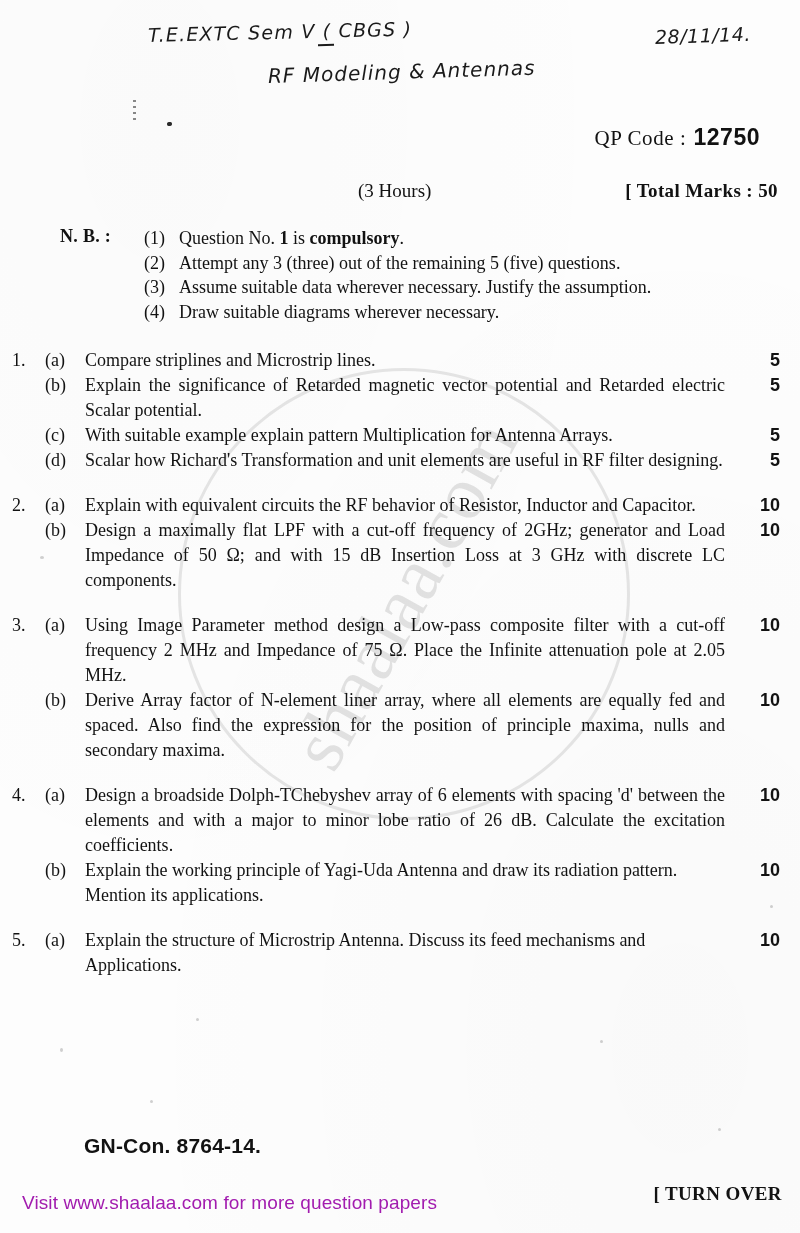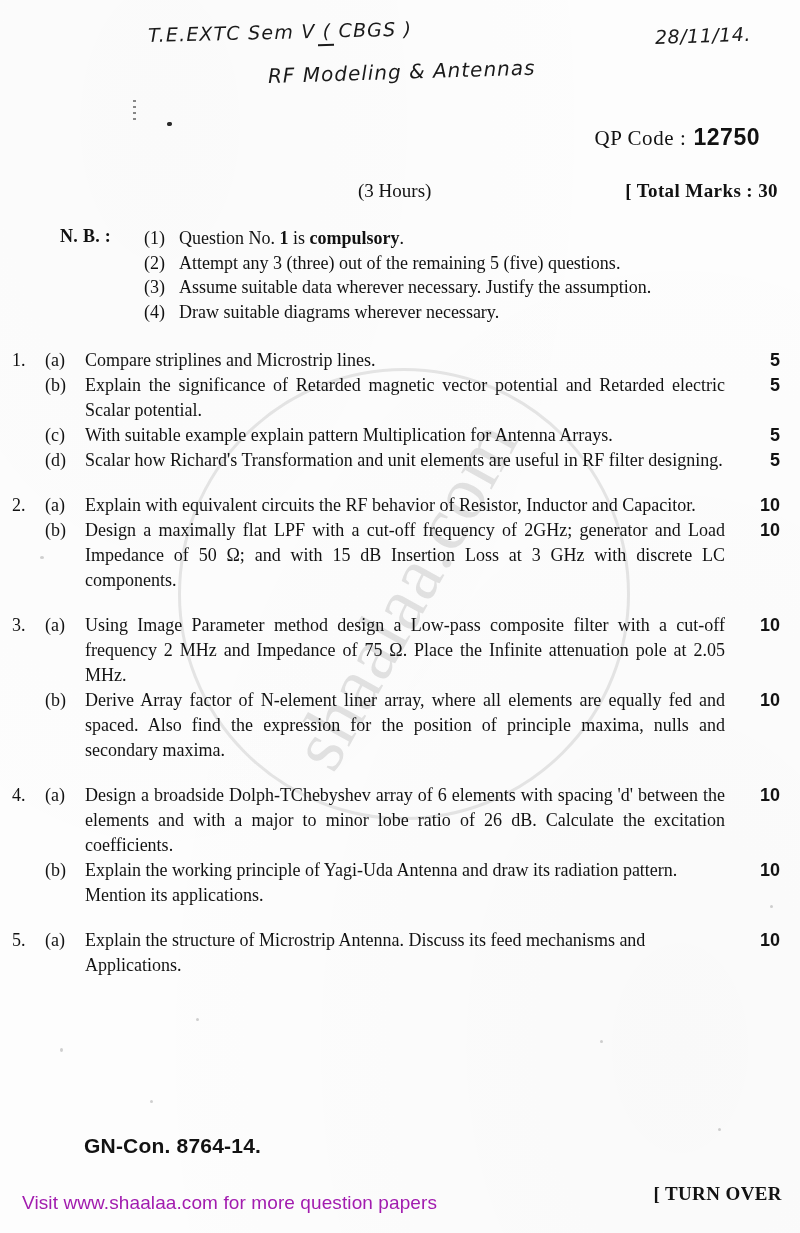--- a/index.html
+++ b/index.html
@@ -307,21 +307,21 @@
   <div class="hand hand-date">28/11/14.</div>
   <div class="hand-dots"></div>
   <div class="hand-tick"></div>
 
   <div class="qp-code">
     <span>QP Code :</span><span class="code-num">12750</span>
   </div>
 
   <div class="hours-row">
     <div class="hours-label">(3 Hours)</div>
-    <div class="total-marks">[ Total Marks : 30</div>
+    <div class="total-marks">[ Total Marks : 50</div>
   </div>
 
   <div class="nb-block">
     <div class="nb-title">N. B. :</div>
     <div class="nb-list">
       <div class="nb-item">
         <span class="nb-num">(1)</span>
         <span class="nb-text">Question No. <b>1</b> is <b>compulsory</b>.</span>
       </div>
       <div class="nb-item">

